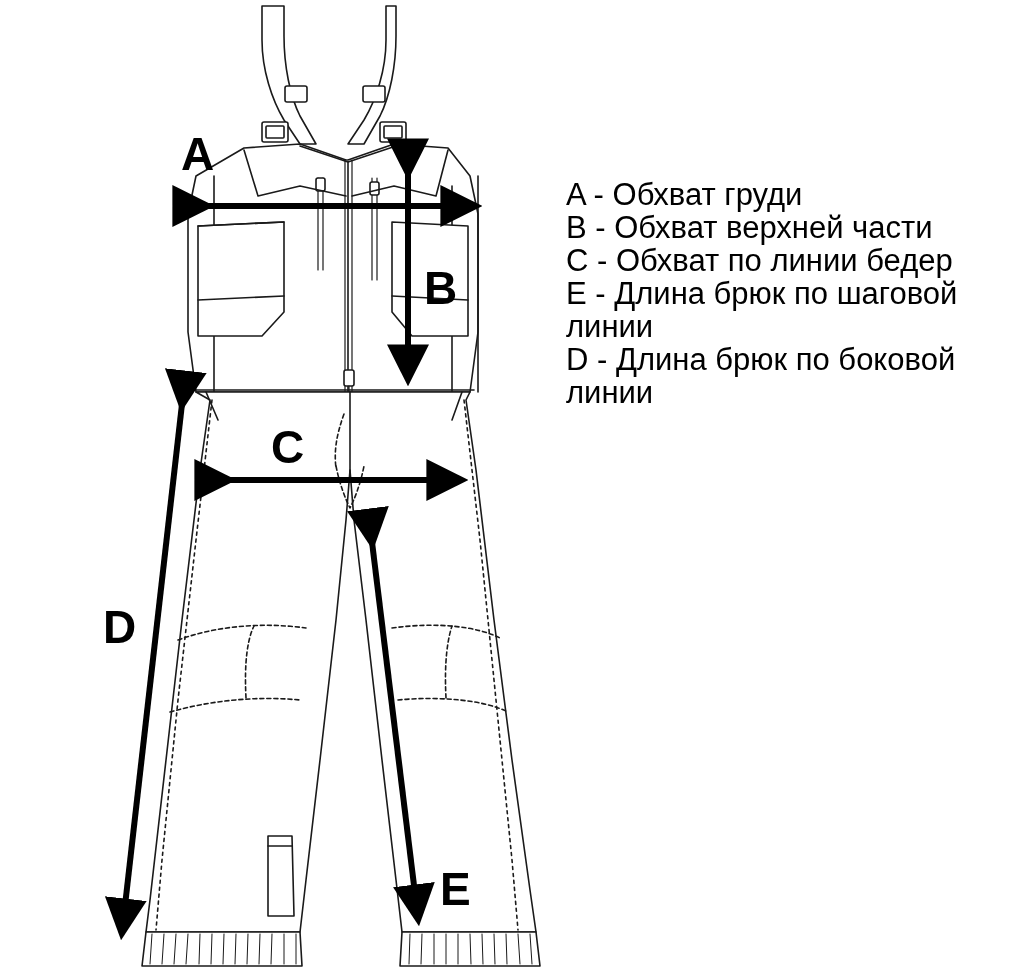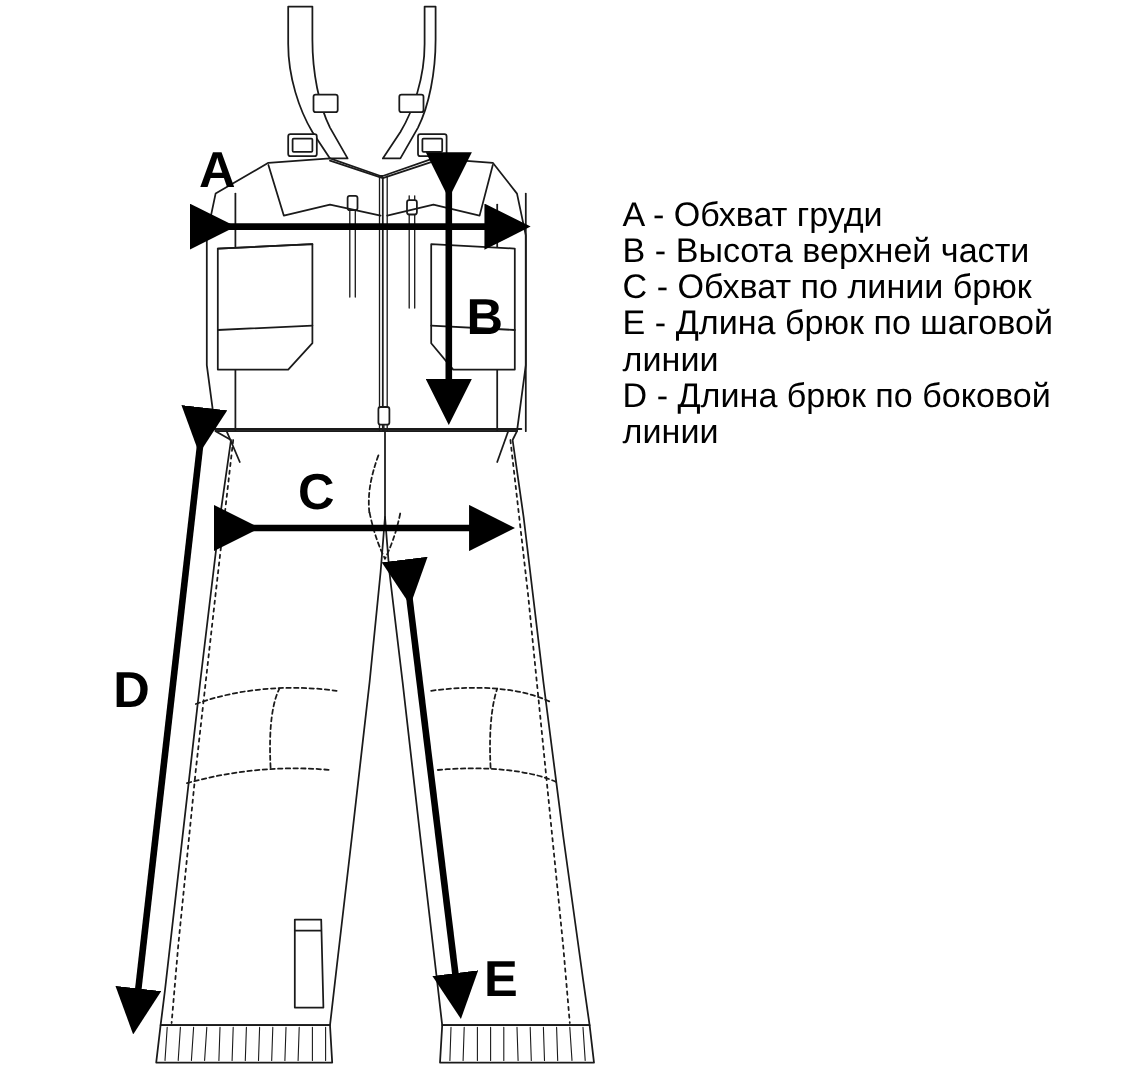--- a/index.html
+++ b/index.html
@@ -175,19 +175,19 @@
   </svg>
 
   <div class="dim-label" id="label-A">A</div>
   <div class="dim-label" id="label-B">B</div>
   <div class="dim-label" id="label-C">C</div>
   <div class="dim-label" id="label-D">D</div>
   <div class="dim-label" id="label-E">E</div>
 
   <div class="legend">
     <div class="legend-line">A - Обхват груди</div>
-    <div class="legend-line">B - Высота верхней части</div>
-    <div class="legend-line">C - Обхват по линии брюк</div>
+    <div class="legend-line">B - Обхват верхней части</div>
+    <div class="legend-line">C - Обхват по линии бедер</div>
     <div class="legend-line">E - Длина брюк по шаговой линии</div>
     <div class="legend-line">D - Длина брюк по боковой линии</div>
   </div>
 
 </div>
 
 </body></html>

